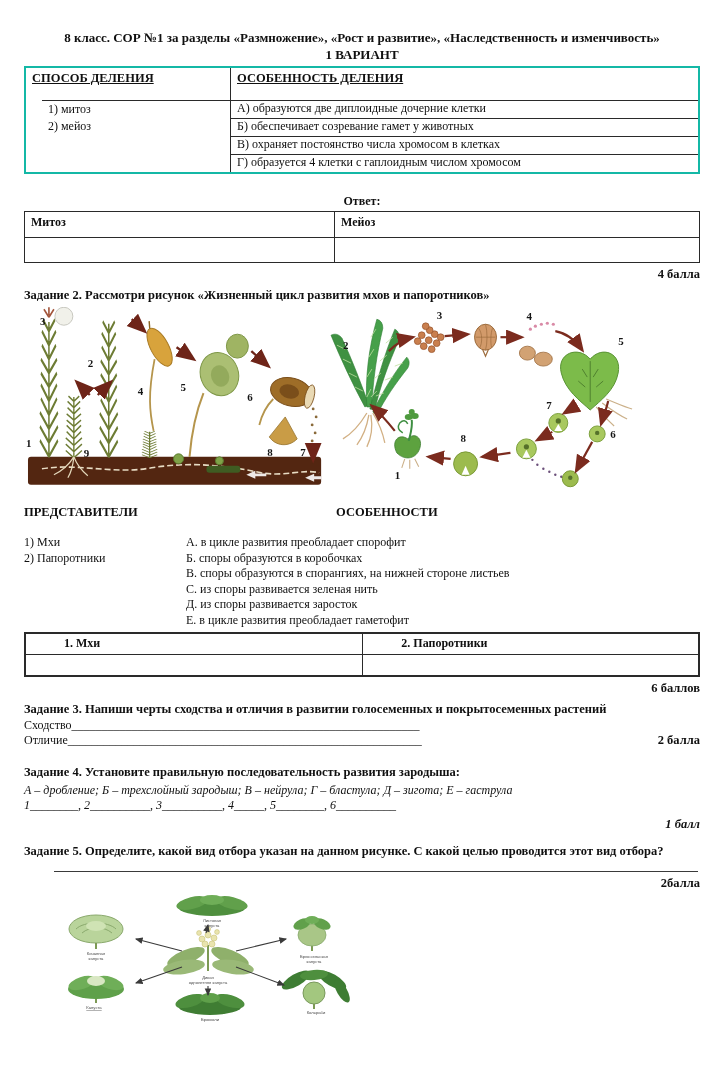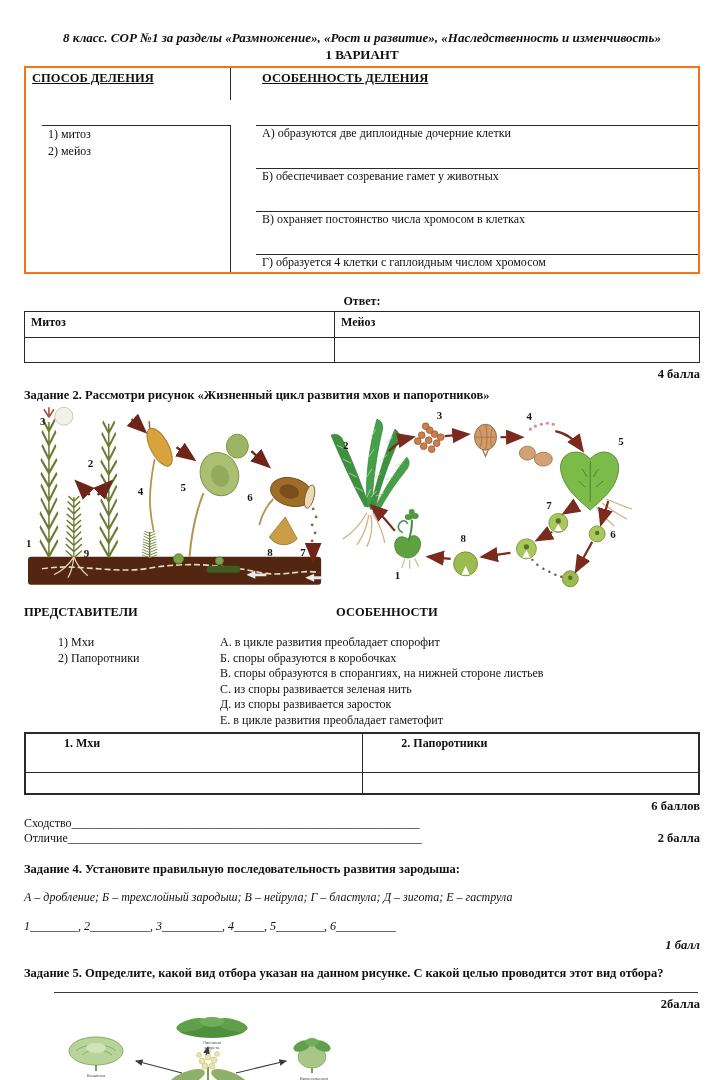--- a/index.html
+++ b/index.html
@@ -4,27 +4,27 @@
 <style>
   * { box-sizing: border-box; }
   html,body { margin:0; padding:0; }
   body {
     width:720px; height:1080px; background:#ffffff; color:#101010;
     font-family:"Liberation Serif","DejaVu Serif",serif;
     font-size:12px; line-height:1.25; overflow:hidden;
   }
   .page { padding:30px 20px 0 24px; }
 
-  .doc-title { text-align:center; font-weight:bold; font-size:13px;font-style:italic; }
+  .doc-title { text-align:center; font-weight:bold; font-size:13px; }
   .doc-variant { text-align:center; font-weight:bold; font-size:13px; margin-top:1px; }
 
   .task-heading { font-weight:bold; font-size:12.5px; margin-top:5px; }
 
   
-  .t1 { display:grid; grid-template-columns:205px 1fr; border:2px solid #f97316; margin-top:2px;gap:25px; }
+  .t1 { display:grid; grid-template-columns:205px 1fr; border:2px solid #14b8a6; margin-top:2px; }
   .t1-h { font-weight:bold; text-decoration:underline; padding:3px 6px 14px 6px; font-size:12.5px; }
   .t1-h1 { border-right:1.5px solid #2a2a2a; }
   .t1-left { grid-row:2 / span 4; border-top:1.5px solid #2a2a2a; border-right:1.5px solid #2a2a2a; padding:1px 6px;margin-left:16px; }
   .t1-left div { height:17px; }
   .t1-r { border-top:1.2px solid #2a2a2a; padding:0 6px; height:18px; }
 
   .answer-label { font-weight:bold; margin-top:20px;text-align:center; }
   .t2 { display:grid; grid-template-columns:310px 1fr; border:1.5px solid #2a2a2a; margin-top:2px; }
   .t2-h { font-weight:bold; padding:3px 6px; height:26px; border-bottom:1.5px solid #2a2a2a; }
   .t2-h1, .t2-c1 { border-right:1.5px solid #2a2a2a; }
@@ -34,32 +34,32 @@
   .score.italic { font-style:italic; }
 
   .figures { display:flex; align-items:flex-start; margin-top:4px; }
   .subheading { font-weight:bold; font-size:12.5px; margin-top:3px; }
 
   .match { display:flex; margin-top:12px; }
   .match-left { width:162px; }
   .match-right { flex:1; }
   .match-header { font-weight:bold; font-size:12.5px; }
   .match-right .match-header { padding-left:150px; }
-  .match-items { margin-top:14px;margin-left:34px; }
+  .match-items { margin-top:14px; }
   .match-items div { height:15.5px; }
 
   .t3 { display:grid; grid-template-columns:50.2% 1fr; border:2px solid #2a2a2a; margin-top:4px; }
-  .t3-h { font-weight:bold; padding:2px 6px 2px 38px; height:39px; border-bottom:1.5px solid #2a2a2a; }
+  .t3-h { font-weight:bold; padding:2px 6px 2px 38px; height:21px; border-bottom:1.5px solid #2a2a2a; }
   .t3-h1, .t3-c1 { border-right:1.5px solid #2a2a2a; }
   .t3-c { height:20px; }
 
   .fill-line { margin-top:1px; }
   .fill-row { display:flex; justify-content:space-between; }
-  .italic-line { font-style:italic; margin-top:12px; }
-  .blanks-line { font-style:italic; margin-top:14px; }
+  .italic-line { font-style:italic; margin-top:2px; }
+  .blanks-line { font-style:italic; margin-top:0; }
 
   .answer-rule { border-bottom:1.4px solid #3a3a3a; height:10px; margin:2px 2px 0 30px; }
 
   .cabbage-wrap { margin-left:32px; margin-top:2px; }
 
   svg text.num { font-family:"Liberation Serif",serif; font-weight:bold; font-size:11px; fill:#151515; }
   svg text.tiny { font-family:"Liberation Sans",sans-serif; font-size:4.2px; fill:#4a4a4a; }
 </style>
 </head>
 <body>
@@ -333,20 +333,21 @@
   </div>
 
   <div class="t3">
     <div class="t3-h t3-h1">1.    Мхи</div>
     <div class="t3-h">2.    Папоротники</div>
     <div class="t3-c t3-c1"></div>
     <div class="t3-c"></div>
   </div>
   <div class="score">6 баллов</div>
 
+  <div class="task-heading">Задание 3. Напиши черты сходства и отличия в развитии голосеменных и покрытосеменных растений</div>
   <div class="fill-line">Сходство__________________________________________________________</div>
   <div class="fill-row">
     <div>Отличие___________________________________________________________</div>
     <div class="score" style="margin-top:0">2 балла</div>
   </div>
 
   <div class="task-heading" style="margin-top:16px">Задание 4. Установите правильную последовательность развития зародыша:</div>
   <div class="italic-line">А – дробление;  Б – трехслойный зародыш; В – нейрула; Г – бластула; Д – зигота; Е – гаструла</div>
   <div class="blanks-line">1________, 2__________, 3__________, 4_____, 5________, 6__________</div>
   <div class="score italic">1 балл</div>

